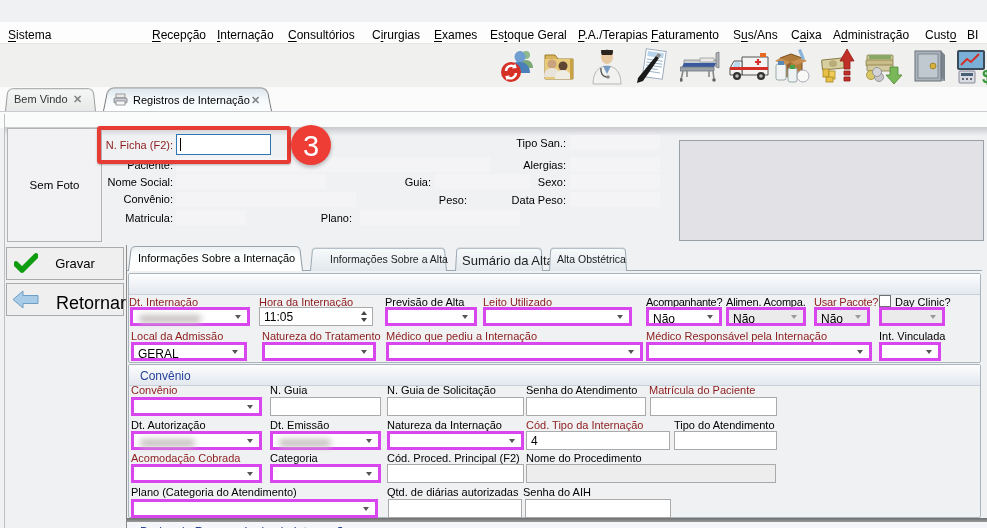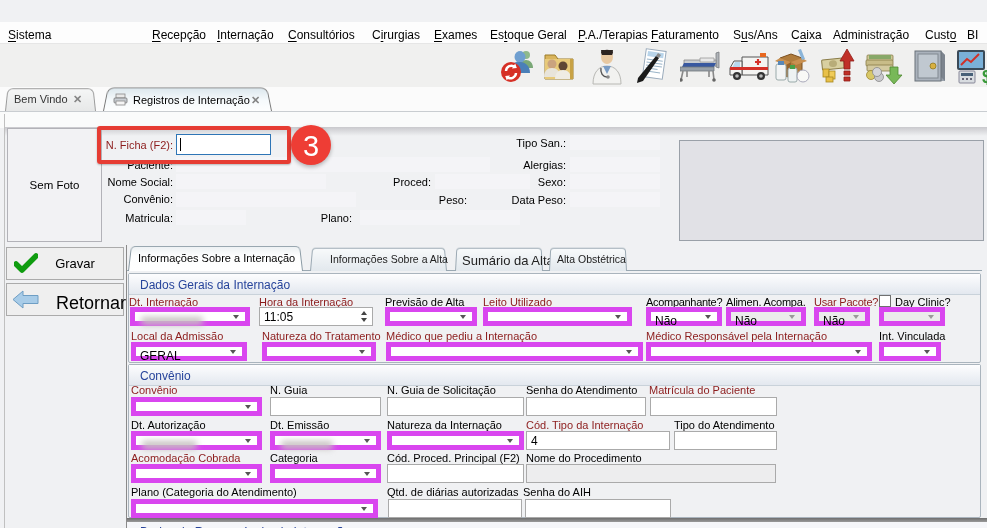--- a/index.html
+++ b/index.html
@@ -3,21 +3,21 @@
 <meta charset="utf-8">
 <style>
 * { margin:0; padding:0; box-sizing:border-box; }
 html,body { width:987px; height:528px; overflow:hidden; }
 body { font-family:"Liberation Sans", sans-serif; }
 #root { position:absolute; top:0; left:0; width:987px; height:528px; background:#f0f1f3; }
 .abs { position:absolute; }
 .lbl { position:absolute; font-size:11px; color:#000; white-space:nowrap; line-height:12px; }
 .mar { color:#8c1c1c; }
 .rlbl { text-align:right; }
-.combo { position:absolute; background:#fff; border:5px solid #d946ef; }
+.combo { position:absolute; background:#fff; border:3px solid #d946ef; }
 .combo .arr { position:absolute; right:0; top:0; bottom:0; width:15px; }
 .combo .arr:after { content:""; position:absolute; left:3px; top:50%; margin-top:-2px; width:0; height:0; border-left:3.5px solid transparent; border-right:3.5px solid transparent; border-top:4px solid #555; }
 .combo.dis { background:#ebebeb; }
 
 .combo.dis .arr:after { border-top-color:#999; }
 .combo .val { position:absolute; left:4px; top:2px; font-size:12px; color:#000; }
 .input { position:absolute; background:#fff; border:1px solid #aaaaaa; }
 .input.dis { background:#ededee; }
 .input .val { position:absolute; left:4px; top:2px; font-size:12px; color:#000; }
 .blurval { position:absolute; background:#c6c0c0; filter:blur(3px); border-radius:3px; }
@@ -196,21 +196,21 @@
 <div class="abs" style="left:7px;top:179px;width:95px;text-align:center;font-size:11.5px;">Sem Foto</div>
 
 <div class="lbl rlbl mar" style="left:60px;top:139px;width:113px;">N. Ficha (F2):</div>
 <div class="input" style="left:176px;top:134px;width:95px;height:21px;border:1px solid #2e75b6;">
       <span style="position:absolute;left:3px;top:3px;width:1px;height:13px;background:#000;"></span>
     </div>
 <div class="lbl rlbl" style="left:60px;top:159px;width:113px;">Paciente:</div>
 <div class="lbl rlbl" style="left:60px;top:176px;width:113px;">Nome Social:</div>
 <div class="lbl rlbl" style="left:60px;top:193px;width:113px;">Convênio:</div>
 <div class="lbl rlbl" style="left:60px;top:212px;width:113px;">Matricula:</div>
-<div class="lbl rlbl" style="left:331px;top:176px;width:100px;">Proced:</div>
+<div class="lbl rlbl" style="left:331px;top:176px;width:100px;">Guia:</div>
 <div class="lbl rlbl" style="left:367px;top:194px;width:100px;">Peso:</div>
 <div class="lbl rlbl" style="left:252px;top:212px;width:100px;">Plano:</div>
 <div class="lbl rlbl" style="left:466px;top:137px;width:100px;">Tipo San.:</div>
 <div class="lbl rlbl" style="left:466px;top:159px;width:100px;">Alergias:</div>
 <div class="lbl rlbl" style="left:466px;top:176px;width:100px;">Sexo:</div>
 <div class="lbl rlbl" style="left:466px;top:194px;width:100px;">Data Peso:</div>
 
 <div class="abs" style="left:176px;top:157px;width:314px;height:15px;background:#f4f4f7;"></div>
 <div class="abs" style="left:176px;top:174px;width:150px;height:15px;background:#f4f4f7;"></div>
 <div class="abs" style="left:435px;top:174px;width:95px;height:15px;background:#f4f4f7;"></div>
@@ -246,21 +246,20 @@
 <div class="abs" style="left:330px;top:253px;font-size:10.5px;color:#222;">Informações Sobre a Alta</div>
 <div class="abs" style="left:455px;top:247px;width:88px;height:24px;background:linear-gradient(#f8fafb,#e2e8ed);border:1px solid #9aa8b2;border-bottom:none;border-radius:4px 4px 0 0;transform:perspective(26px) rotateX(2deg);transform-origin:bottom;"></div>
 <div class="abs" style="left:462px;top:253px;font-size:13px;color:#222;">Sumário da Alta</div>
 <div class="abs" style="left:549px;top:247px;width:78px;height:24px;background:linear-gradient(#f8fafb,#e2e8ed);border:1px solid #9aa8b2;border-bottom:none;border-radius:4px 4px 0 0;transform:perspective(26px) rotateX(2deg);transform-origin:bottom;"></div>
 <div class="abs" style="left:557px;top:253px;font-size:10.5px;color:#222;">Alta Obstétrica</div>
 <div class="abs" style="left:128px;top:245px;width:175px;height:26px;background:linear-gradient(#edf1f3,#fdfefe 40%,#ffffff);border:1px solid #8a9aa4;border-bottom:none;border-radius:5px 5px 0 0;transform:perspective(26px) rotateX(2deg);transform-origin:bottom;"></div>
 <div class="abs" style="left:138px;top:252px;font-size:11px;color:#000;">Informações Sobre a Internação</div>
 
 <div class="gbox" style="left:128px;top:273px;width:853px;height:90px;"></div>
 <div class="grpcap" style="left:129px;top:274px;width:851px;"></div>
-<div class="grpttl" style="left:140px;top:278px;">Dados Gerais da Internação</div>
 <div id="dg">
 
   <div class="lbl mar" style="left:129px;top:296px;">Dt. Internação</div>
   <div class="lbl mar" style="left:259px;top:296px;">Hora da Internação</div>
   <div class="lbl" style="left:385px;top:296px;">Previsão de Alta</div>
   <div class="lbl mar" style="left:483px;top:296px;">Leito Utilizado</div>
   <div class="lbl" style="left:646px;top:296px;letter-spacing:-0.3px;">Acompanhante?</div>
   <div class="lbl" style="left:726px;top:296px;letter-spacing:-0.2px;">Alimen. Acompa.</div>
   <div class="lbl mar" style="left:814px;top:296px;letter-spacing:-0.2px;">Usar Pacote?</div>
   <div class="abs" style="left:879px;top:295px;width:12px;height:12px;background:#fff;border:1px solid #707070;"></div>

